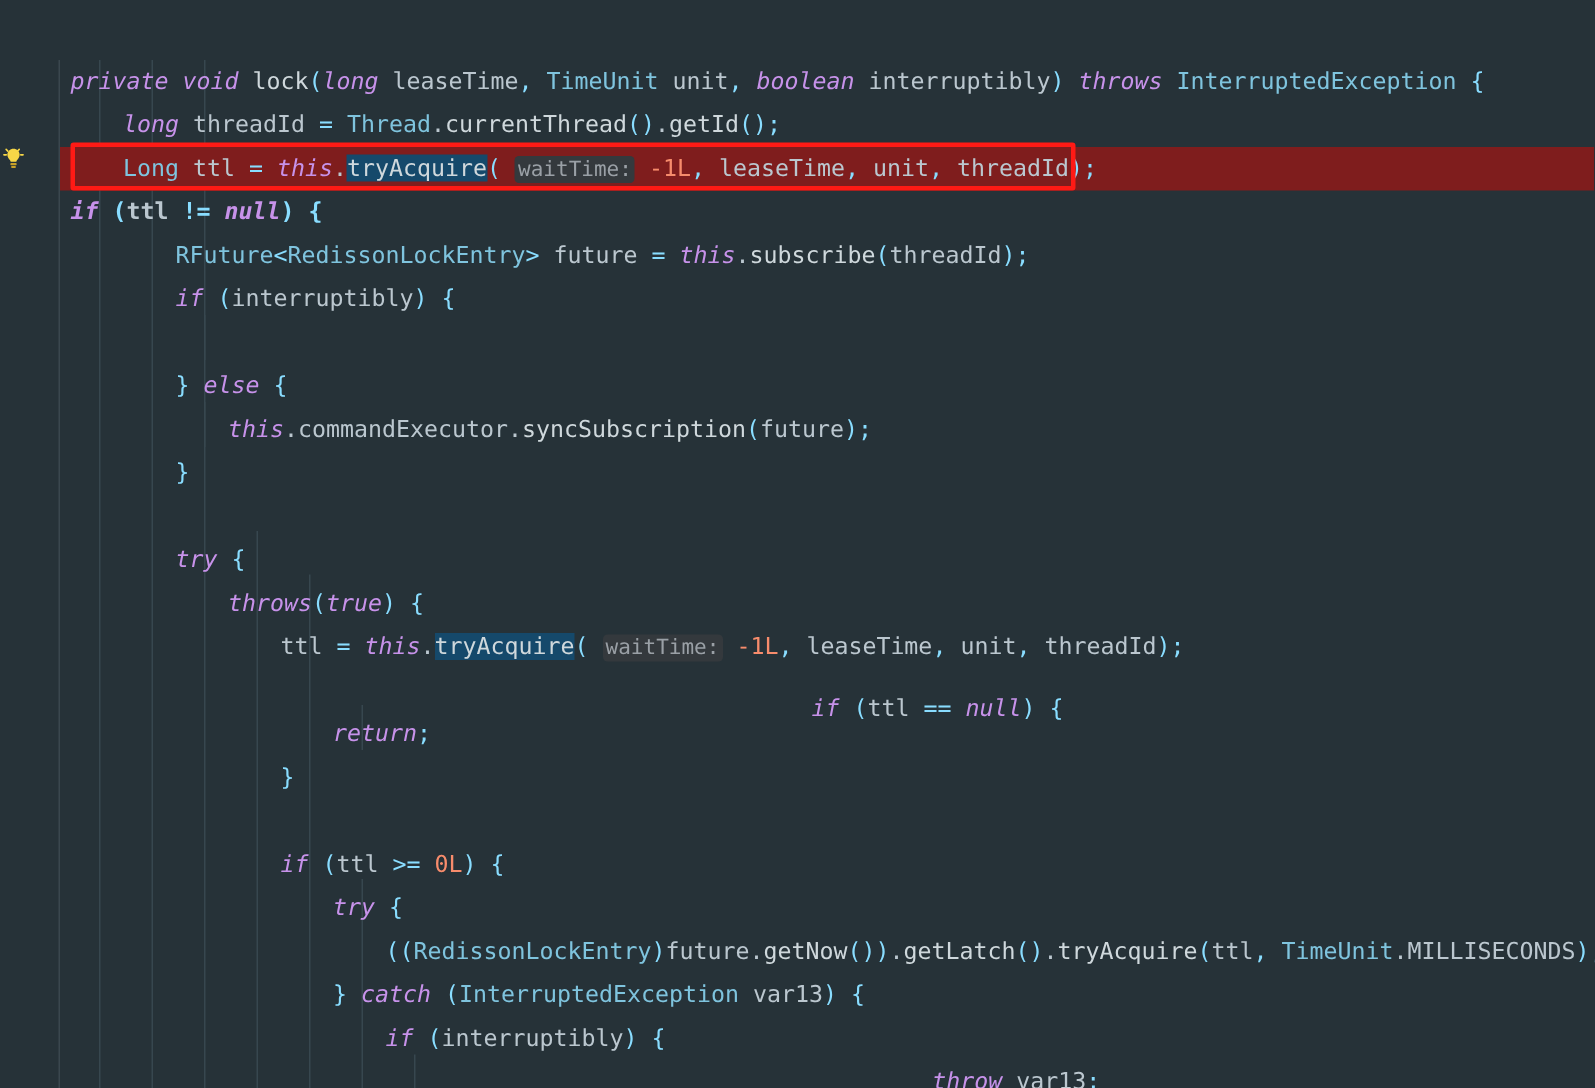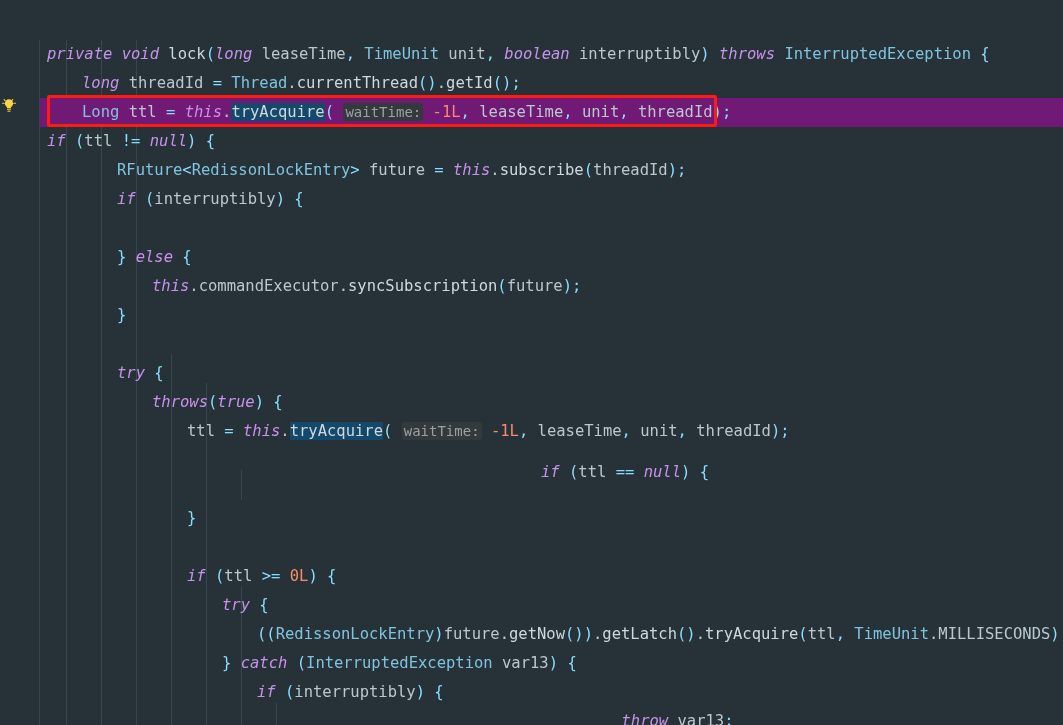--- a/index.html
+++ b/index.html
@@ -54,21 +54,21 @@
     font-size: 15.5px;
     white-space: pre;
     color: #B0BEC5;
     letter-spacing: 0px;
   }
   .line .txt {
     display: inline-block;
     padding-left: 47px;
   }
   .caret-line {
-    background: #701a75;
+    background: #7f1d1d;
   }
 
   
   .kw    { color: #C792EA; font-style: italic; }
   .typ   { color: #7FC4DE; }
   .id    { color: #BBC7CF; }
   .fn    { color: #CFD8DC; }
   .punct { color: #89DDFF; }
   .num   { color: #F78C6C; }
   .op    { color: #89DDFF; }
@@ -128,31 +128,32 @@
       <div class="guide" style="left: 136px; top: 170px; height: 30px; background: rgb(55, 71, 79);"></div>
       <div class="guide" style="left: 136px; top: 228px; height: 30px; background: rgb(55, 71, 79);"></div>
       <div class="guide" style="left: 241px; top: 430px; height: 30px; background: rgb(55, 71, 79);"></div>
       <div class="guide" style="left: 276px; top: 663px; height: 30px; background: rgb(55, 71, 79);"></div>
     </div>
 
   <div id="code">
       <div class="line" style="top: 0px;"><span class="txt" style="padding-left: 47px;"><span class="kw">private</span><span class="plain"> </span><span class="kw">void</span><span class="plain"> </span><span class="fn">lock</span><span class="punct">(</span><span class="kw">long</span><span class="plain"> </span><span class="id">leaseTime</span><span class="punct">, </span><span class="typ">TimeUnit</span><span class="plain"> </span><span class="id">unit</span><span class="punct">, </span><span class="kw">boolean</span><span class="plain"> </span><span class="id">interruptibly</span><span class="punct">) </span><span class="kw">throws</span><span class="plain"> </span><span class="typ">InterruptedException</span><span class="plain"> </span><span class="punct">{</span></span></div>
       <div class="line" style="top: 29px;"><span class="txt" style="padding-left: 82px;"><span class="kw">long</span><span class="plain"> </span><span class="id">threadId</span><span class="plain"> </span><span class="op">=</span><span class="plain"> </span><span class="typ">Thread</span><span class="plain">.</span><span class="fn">currentThread</span><span class="punct">()</span><span class="plain">.</span><span class="fn">getId</span><span class="punct">()</span><span class="punct">;</span></span></div>
       <div class="line caret-line" style="top: 58px;"><span class="txt" style="padding-left: 82px;"><span class="typ">Long</span><span class="plain"> </span><span class="id">ttl</span><span class="plain"> </span><span class="op">=</span><span class="plain"> </span><span class="kw">this</span><span class="plain">.</span><span class="sel">tryAcquire</span><span class="punct">(</span><span class="plain"> </span><span class="hint">waitTime:</span><span class="plain"> </span><span class="num">-1L</span><span class="punct">, </span><span class="id">leaseTime</span><span class="punct">, </span><span class="id">unit</span><span class="punct">, </span><span class="id">threadId</span><span class="punct">)</span><span class="punct">;</span></span></div>
-      <div class="line" style="top: 87px;"><span class="txt" style=""><span class="kw">if</span><span class="plain"> </span><span class="punct">(</span><span class="id">ttl</span><span class="plain"> </span><span class="op">!=</span><span class="plain"> </span><span class="kw">null</span><span class="punct">) </span><span class="punct">{</span></span></div>
+      <div class="line" style="top: 87px;"><span class="txt" style=" font-weight: bold;"><span class="kw">if</span><span class="plain"> </span><span class="punct">(</span><span class="id">ttl</span><span class="plain"> </span><span class="op">!=</span><span class="plain"> </span><span class="kw">null</span><span class="punct">) </span><span class="punct">{</span></span></div>
       <div class="line" style="top: 116px;"><span class="txt" style="padding-left: 117px;"><span class="typ">RFuture</span><span class="punct">&lt;</span><span class="typ">RedissonLockEntry</span><span class="punct">&gt;</span><span class="plain"> </span><span class="id">future</span><span class="plain"> </span><span class="op">=</span><span class="plain"> </span><span class="kw">this</span><span class="plain">.</span><span class="fn">subscribe</span><span class="punct">(</span><span class="id">threadId</span><span class="punct">)</span><span class="punct">;</span></span></div>
       <div class="line" style="top: 145px;"><span class="txt" style="padding-left: 117px;"><span class="kw">if</span><span class="plain"> </span><span class="punct">(</span><span class="id">interruptibly</span><span class="punct">) </span><span class="punct">{</span></span></div>
       <div class="line" style="top: 232px;"><span class="txt" style="padding-left: 152px;"><span class="kw">this</span><span class="plain">.</span><span class="id">commandExecutor</span><span class="plain">.</span><span class="fn">syncSubscription</span><span class="punct">(</span><span class="id">future</span><span class="punct">)</span><span class="punct">;</span></span></div>
       <div class="line" style="top: 203px;"><span class="txt" style="padding-left: 117px;"><span class="punct">}</span><span class="plain"> </span><span class="kw">else</span><span class="plain"> </span><span class="punct">{</span></span></div>
       <div class="line" style="top: 261px;"><span class="txt" style="padding-left: 117px;"><span class="punct">}</span></span></div>
       <div class="line" style="top: 290px;"><span class="txt" style="padding-left: 47px;"></span></div>
       <div class="line" style="top: 319px;"><span class="txt" style="padding-left: 117px;"><span class="kw">try</span><span class="plain"> </span><span class="punct">{</span></span></div>
       <div class="line" style="top: 348px;"><span class="txt" style="padding-left: 152px;"><span class="kw">throws</span><span class="punct">(</span><span class="kw">true</span><span class="punct">) </span><span class="punct">{</span></span></div>
       <div class="line" style="top: 377px;"><span class="txt" style="padding-left: 187px;"><span class="id">ttl</span><span class="plain"> </span><span class="op">=</span><span class="plain"> </span><span class="kw">this</span><span class="plain">.</span><span class="sel">tryAcquire</span><span class="punct">(</span><span class="plain"> </span><span class="hint">waitTime:</span><span class="plain"> </span><span class="num">-1L</span><span class="punct">, </span><span class="id">leaseTime</span><span class="punct">, </span><span class="id">unit</span><span class="punct">, </span><span class="id">threadId</span><span class="punct">)</span><span class="punct">;</span></span></div>
       <div class="line" style="top: 418px; text-align: center;"><span class="txt" style="padding-left: 187px;"><span class="kw">if</span><span class="plain"> </span><span class="punct">(</span><span class="id">ttl</span><span class="plain"> </span><span class="op">==</span><span class="plain"> </span><span class="kw">null</span><span class="punct">) </span><span class="punct">{</span></span></div>
+      <div class="line" style="top: 435px;"><span class="txt" style="padding-left: 222px;"><span class="kw">return</span><span class="punct">;</span></span></div>
       <div class="line" style="top: 464px;"><span class="txt" style="padding-left: 187px;"><span class="punct">}</span></span></div>
       <div class="line" style="top: 493px;"><span class="txt" style="padding-left: 47px;"></span></div>
       <div class="line" style="top: 522px;"><span class="txt" style="padding-left: 187px;"><span class="kw">if</span><span class="plain"> </span><span class="punct">(</span><span class="id">ttl</span><span class="plain"> </span><span class="op">&gt;=</span><span class="plain"> </span><span class="num">0L</span><span class="punct">) </span><span class="punct">{</span></span></div>
       <div class="line" style="top: 551px;"><span class="txt" style="padding-left: 222px;"><span class="kw">try</span><span class="plain"> </span><span class="punct">{</span></span></div>
       <div class="line" style="top: 580px;"><span class="txt" style="padding-left: 257px;"><span class="punct">((</span><span class="typ">RedissonLockEntry</span><span class="punct">)</span><span class="id">future</span><span class="plain">.</span><span class="fn">getNow</span><span class="punct">())</span><span class="plain">.</span><span class="fn">getLatch</span><span class="punct">()</span><span class="plain">.</span><span class="fn">tryAcquire</span><span class="punct">(</span><span class="id">ttl</span><span class="punct">, </span><span class="typ">TimeUnit</span><span class="plain">.</span><span class="id">MILLISECONDS</span><span class="punct">)</span><span class="punct">;</span></span></div>
       <div class="line" style="top: 609px;"><span class="txt" style="padding-left: 222px;"><span class="punct">}</span><span class="plain"> </span><span class="kw">catch</span><span class="plain"> </span><span class="punct">(</span><span class="typ">InterruptedException</span><span class="plain"> </span><span class="id">var13</span><span class="punct">) </span><span class="punct">{</span></span></div>
       <div class="line" style="top: 638px;"><span class="txt" style="padding-left: 257px;"><span class="kw">if</span><span class="plain"> </span><span class="punct">(</span><span class="id">interruptibly</span><span class="punct">) </span><span class="punct">{</span></span></div>
       <div class="line" style="top: 667px; text-align: center;"><span class="txt" style="padding-left: 292px;"><span class="kw">throw</span><span class="plain"> </span><span class="id">var13</span><span class="punct">;</span></span></div>
       <div class="line" style="top: 696px;"><span class="txt" style="padding-left: 257px;"><span class="punct">}</span></span></div>
     </div>

